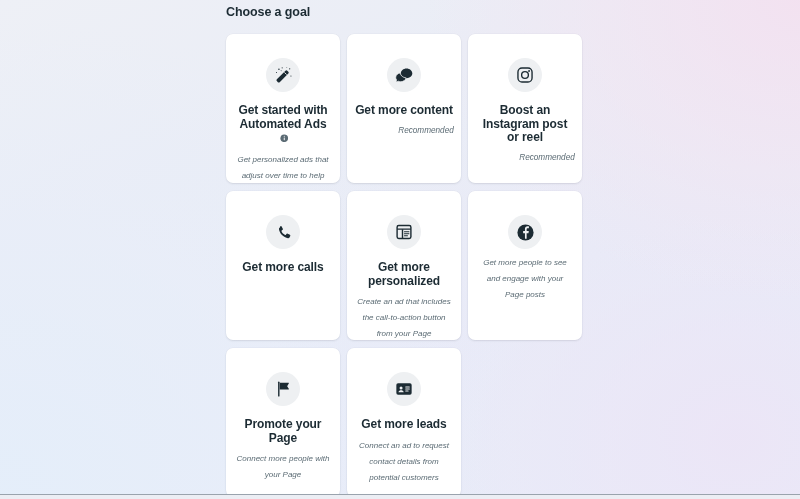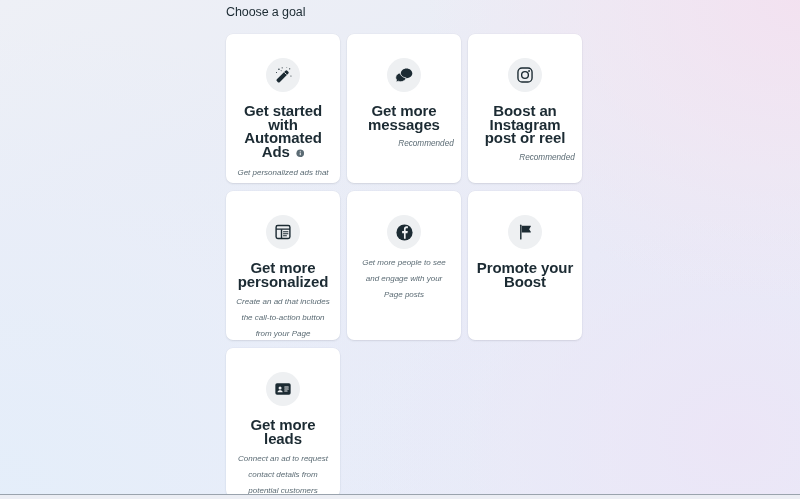--- a/index.html
+++ b/index.html
@@ -25,21 +25,21 @@
     width: 800px;
     height: 499px;
   }
 
   
   #page-title {
     position: absolute;
     left: 226px;
     top: 5px;
     font-size: 12.5px;
-    font-weight: normal;
+    font-weight: bold;
     color: #1c2b33;
     letter-spacing: -0.1px;
   }
 
   
   #goal-grid {
     position: absolute;
     left: 226px;
     top: 34px;
     width: 356px;
@@ -71,21 +71,21 @@
     align-items: center;
     justify-content: center;
     margin-top: 14px;
     flex: 0 0 auto;
   }
 
   .card-icon-wrap svg { display: block; }
 
   .card-title {
     margin-top: 12px;
-    font-size: 15px;
+    font-size: 12px;
     font-weight: bold;
     line-height: 13.5px;
     color: #1c2b33;
     text-align: center;
     letter-spacing: -0.1px;
     display: block;
   }
 
   .card-title .info-icon {
     display: inline-block;
@@ -156,33 +156,41 @@
     </svg></span></div>
         <div class="card-sub">Get personalized ads that adjust over time to help you get better results.</div>
       </div>
       <div class="goal-card">
         <div class="card-icon-wrap">
           <svg width="18" height="18" viewBox="0 0 24 24" fill="none">
       <path d="M15.4 3.2c-4.3 0-7.7 2.9-7.7 6.5 0 1.3.45 2.5 1.25 3.5L8 16.7l3.6-1.3c1.15.5 2.45.8 3.8.8 4.3 0 7.7-2.9 7.7-6.5S19.7 3.2 15.4 3.2Z" fill="#1c2b33"></path>
       <path d="M7.3 9.3c-3.6.35-6.3 2.9-6.3 5.9 0 1.15.4 2.2 1.1 3.1L1.4 21.4l3.2-1.1c.95.4 2.0.6 3.15.6 3.55 0 6.5-2.25 7.0-5.2-4.15-.2-7.45-2.85-7.45-6.1 0-.1 0-.2.01-.3Z" fill="#1c2b33" stroke="#eef0f2" stroke-width="0.9"></path>
     </svg>
         </div>
-        <div class="card-title"><span>Get more messages</span></div>
+        <div class="card-title"><span>Get more content</span></div>
         <div class="card-sub recommended">Recommended</div>
       </div>
       <div class="goal-card">
         <div class="card-icon-wrap">
           <svg width="18" height="18" viewBox="0 0 24 24" fill="none">
       <rect x="2.6" y="2.6" width="18.8" height="18.8" rx="5.4" stroke="#1c2b33" stroke-width="1.85"></rect>
       <circle cx="12" cy="12" r="4.5" stroke="#1c2b33" stroke-width="1.85"></circle>
       <circle cx="17.4" cy="6.6" r="1.25" fill="#1c2b33"></circle>
     </svg>
         </div>
         <div class="card-title"><span>Boost an Instagram post or reel</span></div>
         <div class="card-sub recommended">Recommended</div>
+      </div>
+      <div class="goal-card">
+        <div class="card-icon-wrap">
+          <svg width="17" height="17" viewBox="0 0 24 24" fill="none">
+      <path d="M7.6 3.1c.6-.3 1.35-.1 1.7.5l1.75 3a1.3 1.3 0 0 1-.3 1.65l-1.3 1.05c-.3.25-.4.65-.25 1 .45 1.05 1.15 2.2 2.05 3.1.9.9 2.05 1.6 3.1 2.05.35.15.75.05 1-.25l1.05-1.3a1.3 1.3 0 0 1 1.65-.3l3 1.75c.6.35.8 1.1.5 1.7l-.9 1.8c-.45.9-1.4 1.45-2.4 1.3-2.9-.4-6.2-2.2-8.8-4.8C7.8 13.7 6 10.4 5.6 7.5c-.15-1 .4-1.95 1.3-2.4l.7-2Z" fill="#1c2b33"></path>
+    </svg>
+        </div>
+        <div class="card-title"><span>Get more calls</span></div>
       </div>
       <div class="goal-card">
         <div class="card-icon-wrap">
           <svg width="18" height="18" viewBox="0 0 24 24" fill="none">
       <rect x="2.8" y="3.4" width="18.4" height="17.2" rx="2.2" stroke="#1c2b33" stroke-width="1.9"></rect>
       <path d="M2.8 8.2h18.4" stroke="#1c2b33" stroke-width="1.9"></path>
       <path d="M10.0 8.2v12.4" stroke="#1c2b33" stroke-width="1.9"></path>
       <path d="M12.6 11.6h6.0M12.6 14.3h6.0M12.6 17.0h4.0" stroke="#1c2b33" stroke-width="1.45" stroke-linecap="round"></path>
     </svg>
         </div>
@@ -198,21 +206,22 @@
         </div>
         <div class="card-sub">Get more people to see and engage with your Page posts</div>
       </div>
       <div class="goal-card">
         <div class="card-icon-wrap">
           <svg width="18" height="18" viewBox="0 0 24 24" fill="none">
       <path d="M6.4 3.0v18.2" stroke="#1c2b33" stroke-width="1.9" stroke-linecap="round"></path>
       <path d="M7.6 3.8h11.6c.5 0 .8.55.53.97l-2.0 3.1a.6.6 0 0 0 0 .64l2.0 3.1c.27.42-.03.97-.53.97H7.6V3.8Z" fill="#1c2b33"></path>
     </svg>
         </div>
-        <div class="card-title"><span>Promote your Boost</span></div>
+        <div class="card-title"><span>Promote your Page</span></div>
+        <div class="card-sub">Connect more people with your Page</div>
       </div>
       <div class="goal-card">
         <div class="card-icon-wrap">
           <svg width="18" height="18" viewBox="0 0 24 24" fill="none">
       <rect x="1.8" y="4.4" width="20.4" height="15.2" rx="2.3" fill="#1c2b33"></rect>
       <circle cx="8.1" cy="10.6" r="2.0" fill="#eef0f2"></circle>
       <path d="M4.6 16.3c.5-1.6 1.85-2.5 3.5-2.5s3.0.9 3.5 2.5H4.6Z" fill="#eef0f2"></path>
       <path d="M14.3 9.2h4.8M14.3 12.0h4.8M14.3 14.8h3.2" stroke="#eef0f2" stroke-width="1.35" stroke-linecap="round"></path>
     </svg>
         </div>

